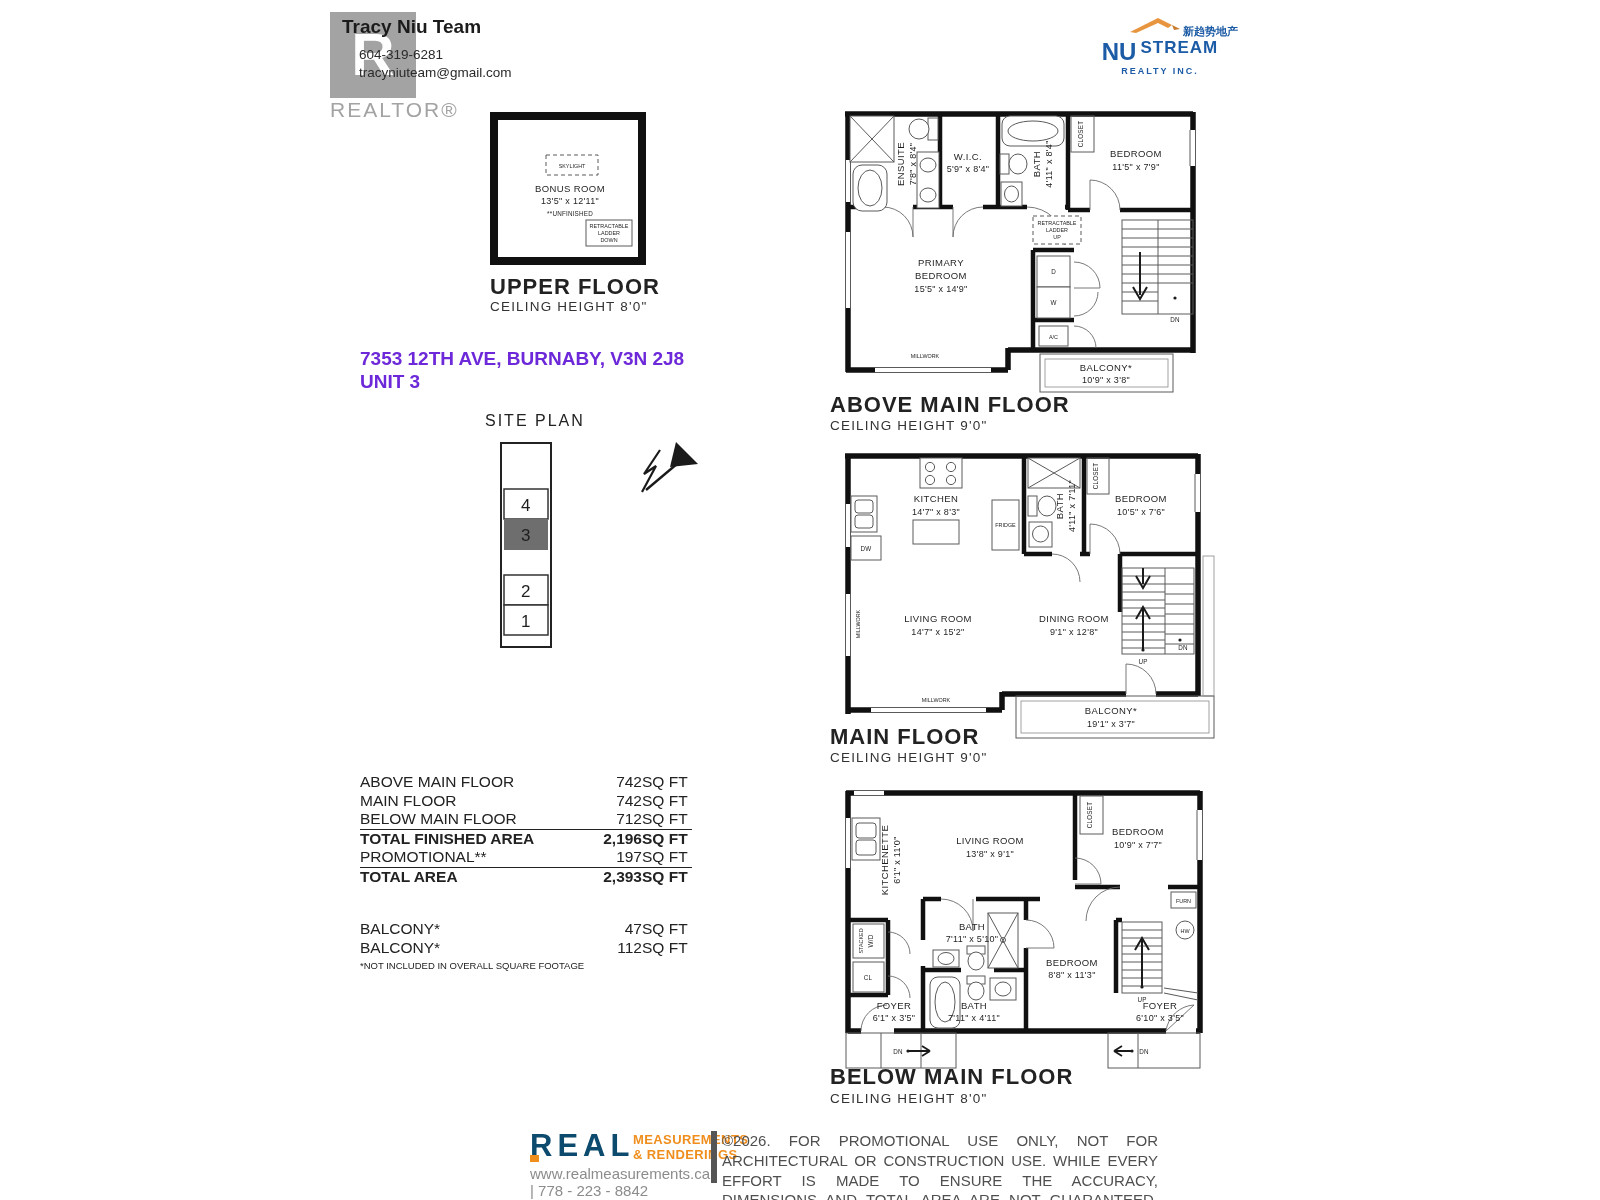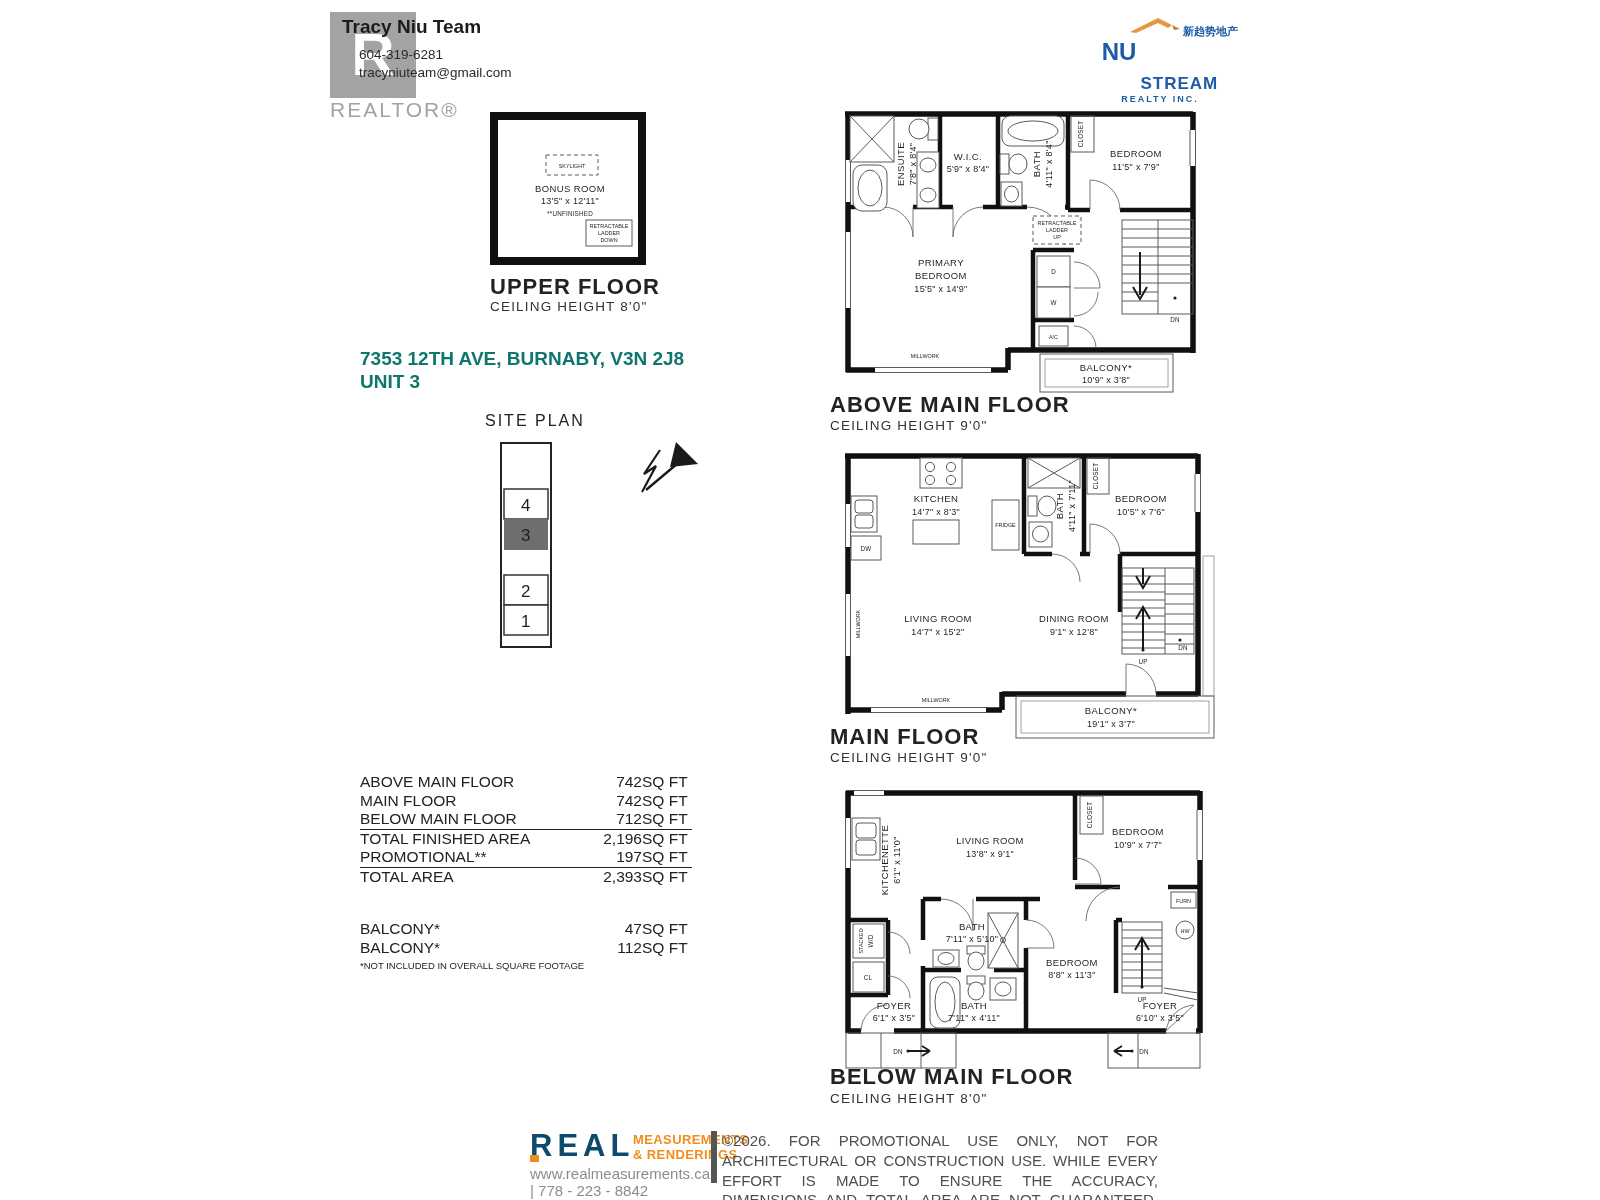--- a/index.html
+++ b/index.html
@@ -8,35 +8,35 @@
   .abs{position:absolute;}
   
   .rlogo-box{width:86px;height:86px;background:#a3a3a3;display:flex;align-items:center;justify-content:center;}
   .rlogo-box span{color:#fff;font-weight:bold;font-size:60px;line-height:1;}
   .rlogo-word{color:#a3a3a3;font-size:21px;letter-spacing:2px;}
   .team{font-weight:bold;font-size:19px;color:#1b1b1b;}
   .contact{font-size:13.5px;color:#2a2a2a;line-height:1.35;}
   .nuwrap{text-align:center;color:#1c5ba5;}
   .nu-row{display:flex;align-items:flex-start;justify-content:center;gap:4px;}
   .nu-big{font-weight:bold;font-size:24px;letter-spacing:0;}
-  .nu-med{font-weight:bold;font-size:17px;letter-spacing:1px;margin-top:36px;}
+  .nu-med{font-weight:bold;font-size:17px;letter-spacing:1px;}
   .nu-cn{font-size:11px;font-weight:bold;}
   .nu-sm{font-size:9px;font-weight:bold;letter-spacing:2px;}
   
-  .addr{font-weight:bold;font-size:19px;line-height:1.22;color:#0f766e;}
+  .addr{font-weight:bold;font-size:19px;line-height:1.22;color:#6d28d9;}
   .sec-title{font-size:22px;font-weight:bold;letter-spacing:1px;color:#222;}
   .sec-sub{font-size:13.5px;letter-spacing:1.2px;color:#333;margin-top:3px;}
   .siteplan-title{font-size:16px;letter-spacing:2px;color:#222;}
   
   .atable{width:332px;font-size:15.5px;}
   .arow{display:flex;align-items:baseline;height:18.5px;}
   .arow .lbl{flex:1;}
   .arow .val{width:64px;text-align:right;}
   .arow .unit{width:50px;}
-  .arow.bold{font-weight:normal;justify-content:space-between;}
+  .arow.bold{font-weight:bold;justify-content:space-between;}
   .arow.rule{border-bottom:1.6px solid #222;}
   .anote{font-size:9.5px;color:#222;margin-top:3px;}
   
   svg.plan{position:absolute;overflow:visible;}
   .wall{stroke:#101010;stroke-width:5.5;fill:none;}
   .wall4{stroke:#101010;stroke-width:4.5;fill:none;}
   .thin{stroke:#5a5a5a;stroke-width:1;fill:none;}
   .thin2{stroke:#8a8a8a;stroke-width:0.8;fill:none;}
   .fix{stroke:#5a5a5a;stroke-width:1;fill:#fff;}
   .dash{stroke:#5a5a5a;stroke-width:1;fill:#fff;stroke-dasharray:4 3;}

